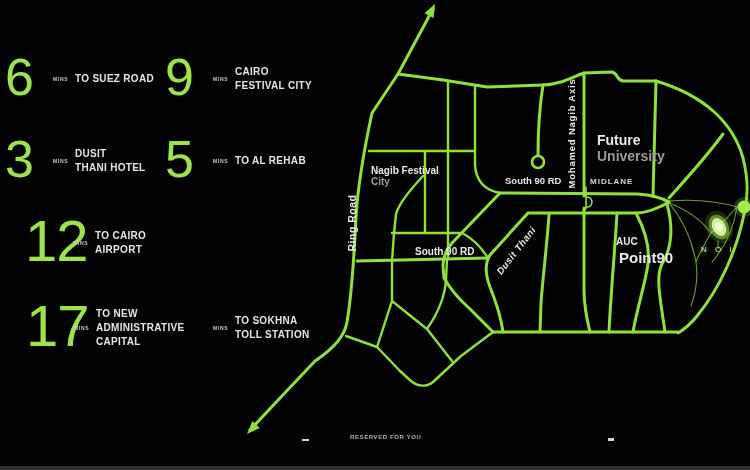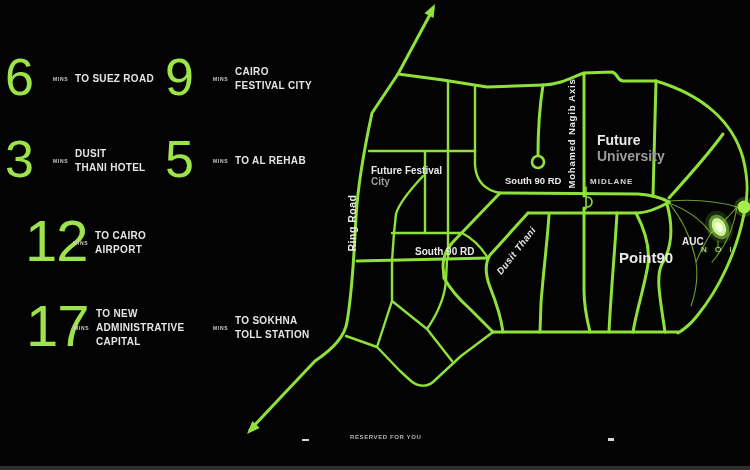--- a/index.html
+++ b/index.html
@@ -157,38 +157,38 @@
         <span>TOLL STATION</span>
         <span></span>
     </div>
   </div>
 
   <div class="mlab rot" style="left:312px;top:217px;width:80px;text-align:center;font-size:10.5px;letter-spacing:.5px;transform:rotate(-90deg);">Ring Road</div>
 
   <div class="mlab rot" style="left:516px;top:128px;width:110px;text-align:center;font-size:9.5px;letter-spacing:.8px;transform:rotate(-90deg);">Mohamed Nagib Axis</div>
 
   <div class="mlab" style="left:371px;top:165px;font-size:10px;">
-    <div>Future Festival</div>
+    <div>Nagib Festival</div>
     <div class="sub">City</div>
   </div>
 
   <div class="mlab" style="left:505px;top:175px;font-size:9.5px;">South 90 RD</div>
 
   <div class="mlab" style="left:590px;top:177px;font-size:8px;font-weight:700;letter-spacing:1px;color:#d5d5d5;">MIDLANE</div>
 
   <div class="mlab" style="left:597px;top:132px;font-size:14px;">
     <div>Future</div>
     <div class="sub">University</div>
   </div>
 
   <div class="mlab" style="left:415px;top:246px;font-size:10px;">South 90 RD</div>
 
   <div class="mlab rot" style="left:486px;top:245px;width:60px;text-align:center;font-size:9.5px;font-style:italic;letter-spacing:.5px;transform:rotate(-52deg);">Dusit Thani</div>
 
-  <div class="mlab" style="left:682px;top:236px;font-size:10px;">AUC</div>
+  <div class="mlab" style="left:616px;top:236px;font-size:10px;">AUC</div>
 
   <div class="mlab" style="left:619px;top:249px;font-size:15px;">Point90</div>
 
   <div class="mlab" style="left:701px;top:245px;font-size:8px;font-weight:400;letter-spacing:3px;color:#cfe3bd;text-shadow:0 0 4px #7fd32f;text-align:center;">N O I</div>
 
   <div class="reserved">RESERVED FOR YOU</div>
   <div class="dash" style="left:302px;top:439px;width:7px;height:2px;"></div>
   <div class="dash" style="left:608px;top:438px;width:6px;height:3px;"></div>
   <div class="bottom-bar"></div>
 

